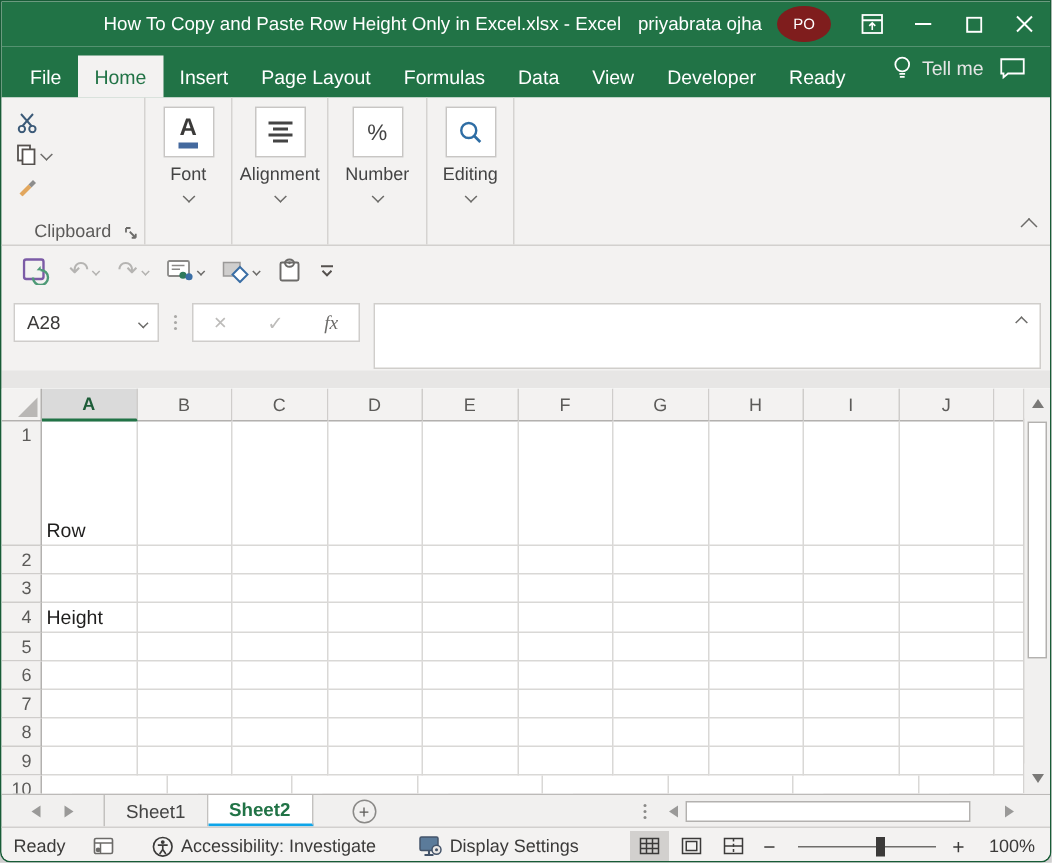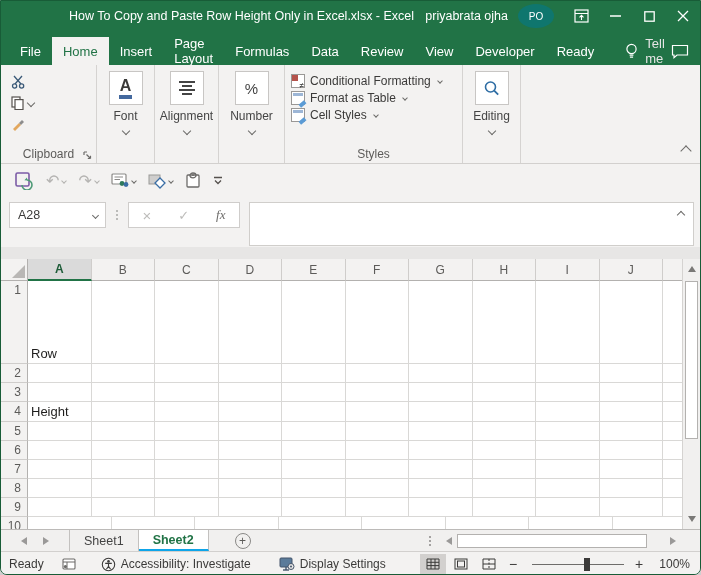--- a/index.html
+++ b/index.html
@@ -6,27 +6,27 @@
   html,body { background:#cfcfcf; }
   body { font-family:"Liberation Sans", sans-serif; }
   .window { width:701px; height:575px; background:#f3f2f1; overflow:hidden; position:relative;
             border:1px solid #185c37; border-radius:0 0 7px 7px; display:flex; flex-direction:column; }
 
   
   .titlebar { height:30px; background:#217346; display:flex; align-items:center; color:#fff; flex:none; }
   .tb-title { font-size:12.5px; margin-left:68px; white-space:nowrap; }
   .tb-right { margin-left:auto; display:flex; align-items:center; height:100%; }
   .tb-user { font-size:12.5px; margin-right:10px; cursor:default; }
-  .tb-avatar { width:36px; height:24px; border-radius:50%; background:#0f766e; color:#fff; font-size:10px;
+  .tb-avatar { width:36px; height:24px; border-radius:50%; background:#7f1d1d; color:#fff; font-size:10px;
                display:flex; align-items:center; justify-content:center; margin-right:10px; }
   .tb-btn { width:34px; height:30px; display:flex; align-items:center; justify-content:center; }
   .tb-btn svg { display:block; }
 
   
-  .menubar { height:34px; background:#217346; display:flex; align-items:flex-end; flex:none; }
+  .menubar { height:34px; background:#217346; display:flex; flex:none; }
   .menu-tabs { display:flex; align-items:flex-end; height:100%; padding-left:8px; }
   .menu-tab { color:#fff; font-size:13px; padding:0 11px; height:28px; display:flex; align-items:center; cursor:pointer; }
   .menu-tab.active { background:#f3f2f1; color:#217346; }
   .tellme { display:flex; align-items:center; gap:7px; color:#e5e5e5; font-size:13px; height:28px; margin-left:14px; padding:0 6px; }
   .comment-btn { margin-left:auto; margin-right:16px; height:28px; display:flex; align-items:center; }
 
   
   .ribbon { height:99px; background:#f3f2f1; border-bottom:1px solid #d2d0ce; display:flex; flex:none; }
   .rgroup { position:relative; border-right:1px solid #d5d3d1; display:flex; padding:6px 4px 16px 6px; }
   .glabel { position:absolute; bottom:2px; left:0; right:0; text-align:center; font-size:12px; color:#5c5b59; }
@@ -182,21 +182,20 @@
   </div>
 
   <div class="menubar">
     <div class="menu-tabs" id="menu-tabs">
         <div class="menu-tab">File</div>
         <div class="menu-tab active">Home</div>
         <div class="menu-tab">Insert</div>
         <div class="menu-tab">Page Layout</div>
         <div class="menu-tab">Formulas</div>
         <div class="menu-tab">Data</div>
-        <div class="menu-tab">Review</div>
         <div class="menu-tab">View</div>
         <div class="menu-tab">Developer</div>
         <div class="menu-tab">Ready</div>
       </div>
     <div class="tellme">
       <span>
         <svg width="13" height="17" viewBox="0 0 13 17">
             <circle cx="6.5" cy="6" r="4.6" fill="none" stroke="#fff" stroke-width="1.2"></circle>
             <line x1="4.6" y1="12.2" x2="8.4" y2="12.2" stroke="#fff" stroke-width="1.2"></line>
             <line x1="4.9" y1="14.2" x2="8.1" y2="14.2" stroke="#fff" stroke-width="1.2"></line>
@@ -267,40 +266,20 @@
     </div>
 
     <div class="cgroup g-num">
       <div class="gicon-box">
           <span class="pct">%</span>
         </div>
       <span class="cg-lbl">Number</span>
       <span class="chev"></span>
     </div>
 
-    <div class="rgroup g-styles">
-      <div id="styles-rows">
-          <div class="style-item">
-            <span class="s-ico cf"></span>
-            <span>Conditional Formatting</span>
-            <span class="chev" style="width: 4px; height: 4px; margin-left: 2px;"></span>
-          </div>
-          <div class="style-item">
-            <span class="s-ico tbl"></span>
-            <span>Format as Table</span>
-            <span class="chev" style="width: 4px; height: 4px; margin-left: 2px;"></span>
-          </div>
-          <div class="style-item">
-            <span class="s-ico tbl"></span>
-            <span>Cell Styles</span>
-            <span class="chev" style="width: 4px; height: 4px; margin-left: 2px;"></span>
-          </div>
-        </div>
-      <div class="glabel">Styles</div>
-    </div>
 
 
     <div class="cgroup g-edit">
       <div class="gicon-box">
         <svg width="17" height="17" viewBox="0 0 17 17">
             <circle cx="7.5" cy="7" r="5" fill="none" stroke="#2e6da4" stroke-width="1.6"></circle>
             <line x1="11.2" y1="10.7" x2="15.2" y2="14.7" stroke="#2e6da4" stroke-width="1.8"></line>
           </svg>
       </div>
       <span class="cg-lbl">Editing</span>

